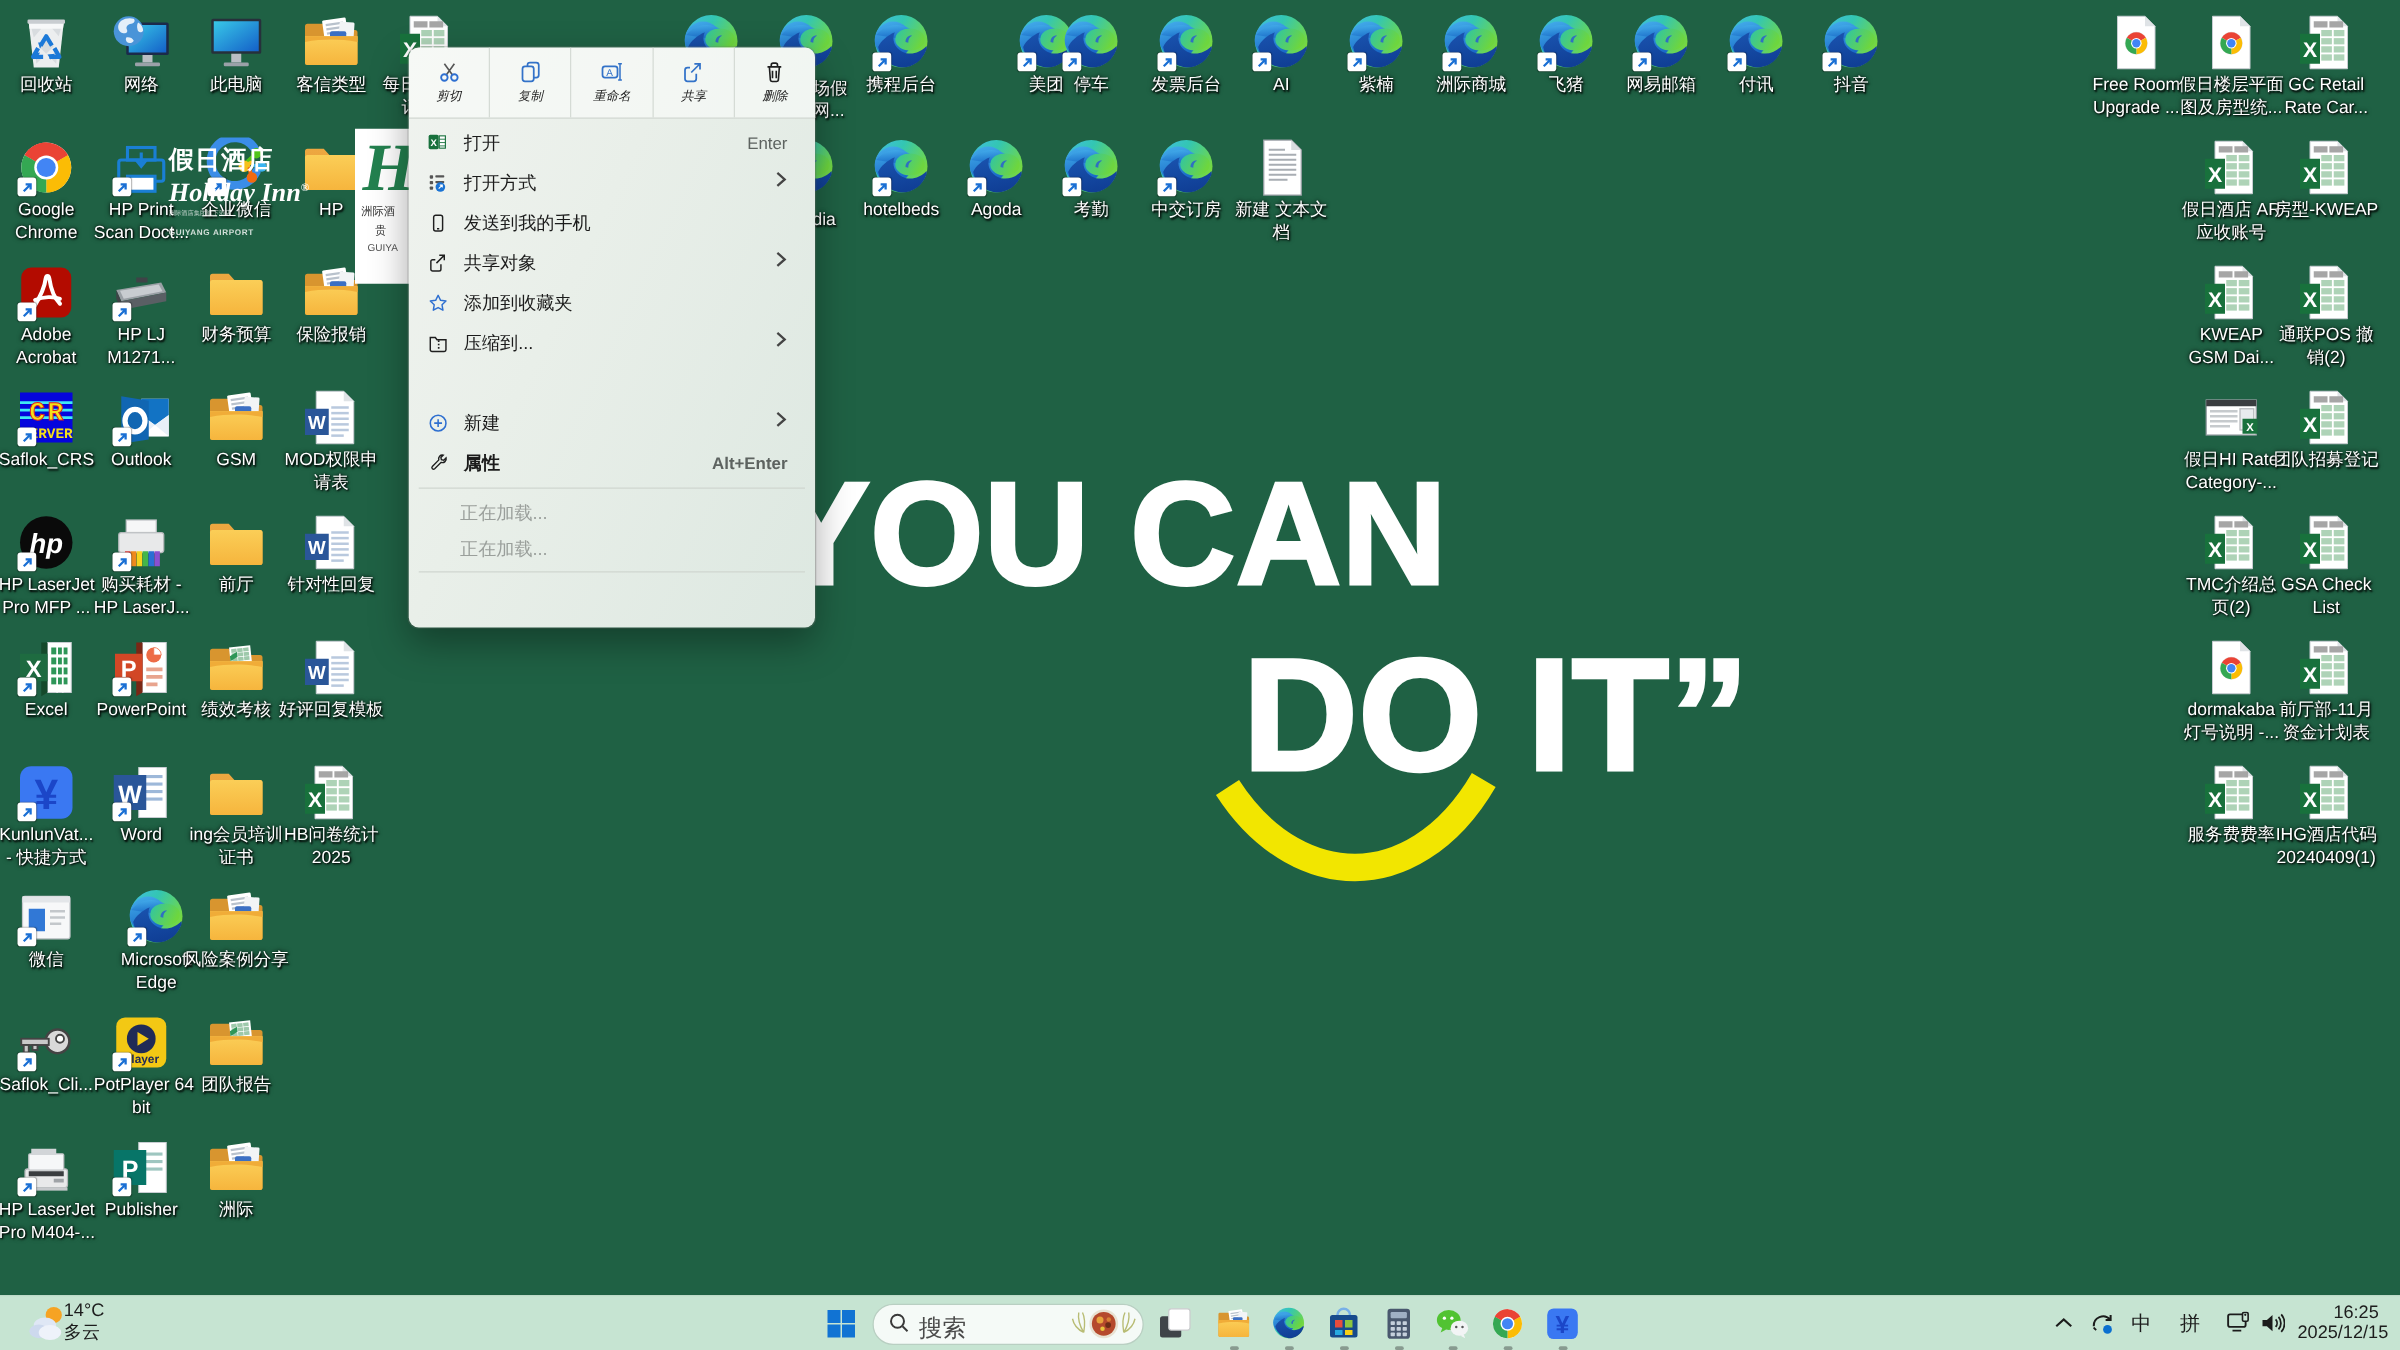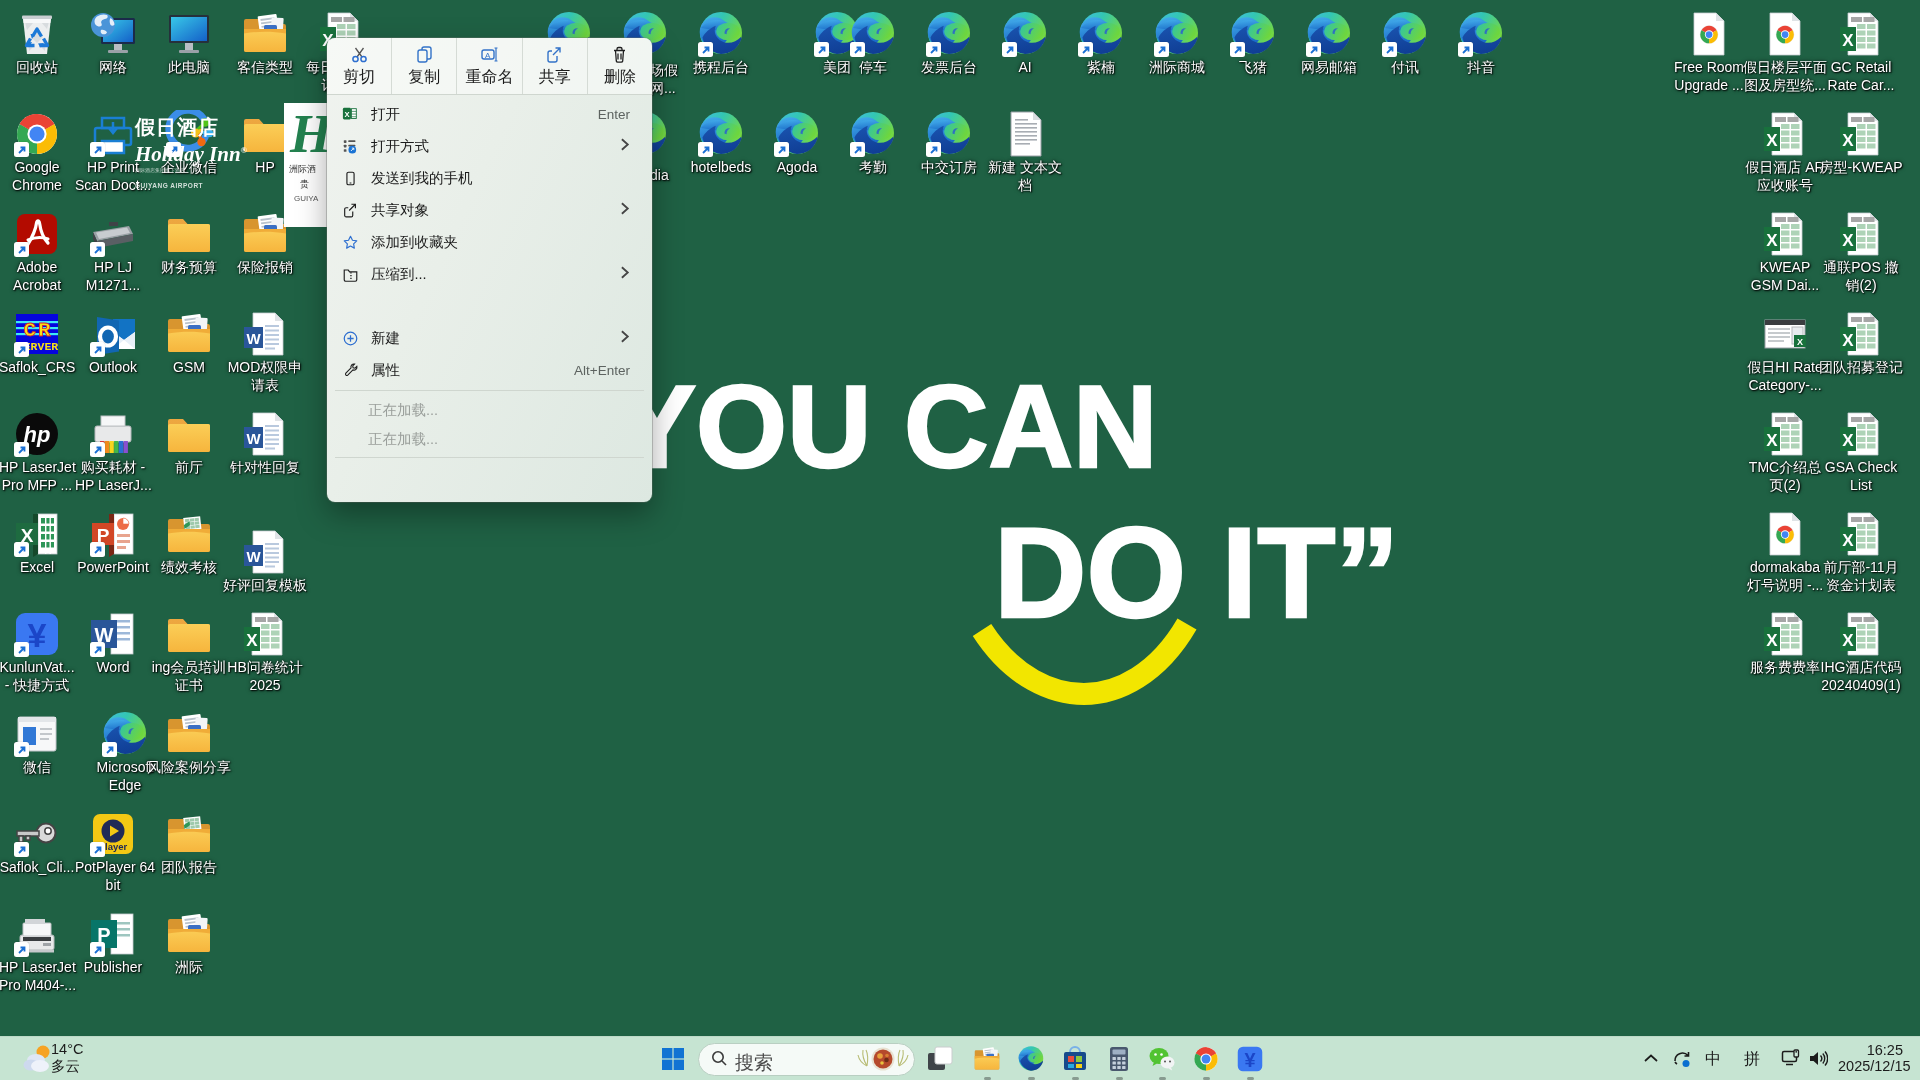--- a/index.html
+++ b/index.html
@@ -20,21 +20,21 @@
   #cmenu{position:absolute;left:327px;top:38px;width:325px;height:464px;border-radius:8px;
      background:linear-gradient(115deg,#f0f3ef 0%,#e9efe9 40%,#dde8e1 100%);
      box-shadow:0 12px 30px rgba(0,0,0,.35), 0 0 0 1px rgba(120,130,120,.35);
      overflow:hidden;z-index:40;}
   #cmtop{position:absolute;left:0;top:0;right:0;height:56px;background:rgba(252,253,252,.55);
      border-bottom:1px solid #cfd6cf;display:flex;}
   .cmb{flex:1;display:flex;flex-direction:column;align-items:center;justify-content:center;
      border-right:1px solid #d5dbd5;}
   .cmb:last-child{border-right:none;}
   .cmb svg{width:19px;height:19px;margin-bottom:3px;}
-  .cmb .t{font-size:16px;color:#1b1b1b;}
+  .cmb .t{font-size:10px;color:#1b1b1b;font-style:italic;}
   .mi{position:absolute;left:5px;right:5px;height:32px;display:flex;align-items:center;}
   .mi svg{width:17px;height:17px;margin-left:10px;flex:none;}
   .mi .mt{margin-left:12px;font-size:14.5px;color:#1b1b1b;}
   .mi .sc{margin-left:auto;margin-right:17px;font-size:13.5px;color:#5d6360;}
   .mi .ch{margin-left:auto;margin-right:14px;}
   .msep{position:absolute;left:8px;right:8px;height:1px;background:#cfd6cf;}
   
   #tb{position:absolute;left:0;top:1036px;width:1920px;height:44px;background:#c6e4d2;
      border-top:1px solid #bcd9c8;z-index:50;}
   .tbi{position:absolute;top:8px;width:28px;height:28px;}
@@ -762,21 +762,21 @@
       <div class="lbl" style="">MOD权限申<br>请表</div>
     </div>
 <div class="di" style="left:227px;top:410px;">
       <div class="ic">
         <svg class="m">
           <use href="#s-docx"></use>
         </svg>
       </div>
       <div class="lbl" style="">针对性回复</div>
     </div>
-<div class="di" style="left:227px;top:528px;">
+<div class="di" style="left:227px;top:510px;">
       <div class="ic">
         <svg class="m">
           <use href="#s-docx"></use>
         </svg>
       </div>
       <div class="lbl" style="width:92px;margin-left:-8px;">好评回复模板</div>
     </div>
 <div class="di" style="left:227px;top:610px;">
       <div class="ic">
         <svg class="m">
@@ -1263,21 +1263,21 @@
       <div class="mi" style="top:284px;">
         <svg viewBox="0 0 19 19">
           <circle cx="9.5" cy="9.5" r="7" fill="none" stroke="#2e6fd0" stroke-width="1.4"></circle>
           <path d="M9.5 6 v7 M6 9.5 h7" stroke="#2e6fd0" stroke-width="1.4"></path>
         </svg>
         <span class="mt">新建</span>
         <span class="ch"><svg width="13" height="13" viewBox="0 0 13 13">
             <path d="M4.5 2.5 L9 6.5 L4.5 10.5" stroke="#454545" stroke-width="1.4" fill="none"></path>
           </svg></span>
       </div>
-      <div class="mi" style="top:316px;">
+      <div class="mi" style="top:316px;font-weight:bold;">
         <svg viewBox="0 0 19 19">
           <path d="M11.5 7.5 a3.8 3.8 0 0 1 4.5 -4.9 l-2.4 2.4 l.5 2.4 l2.4 .5 l2.4 -2.4 a3.8 3.8 0 0 1 -5 4.5 l-6.6 6.6 a1.7 1.7 0 0 1 -2.4 -2.4 Z" transform="scale(0.88)" fill="none" stroke="#1f1f1f" stroke-width="1.4"></path>
         </svg>
         <span class="mt">属性</span>
         <span class="sc">Alt+Enter</span>
       </div>
       <div class="msep" style="top:352px;"></div>
       <div class="mi" style="top:356px;">
         <span class="mt" style="color:#9a9f9b;margin-left:36px;">正在加载...</span>
       </div>

